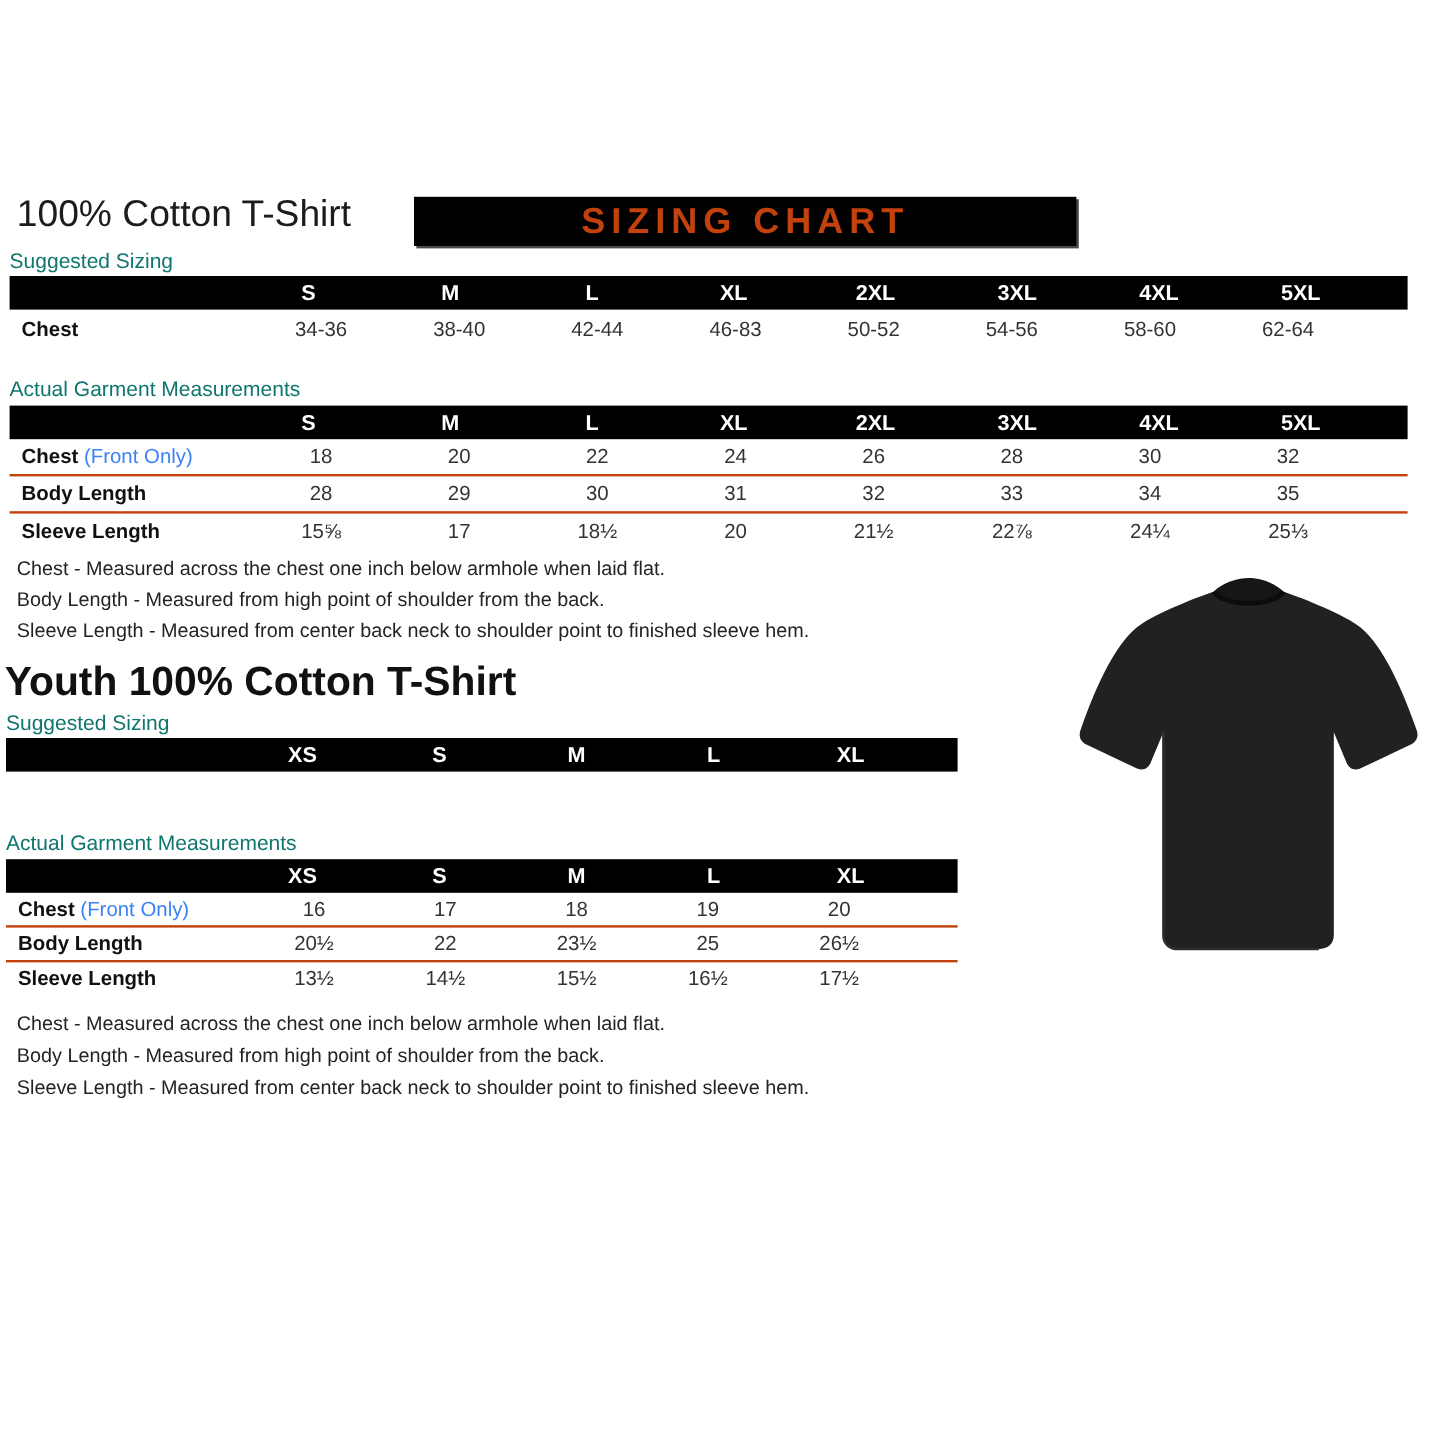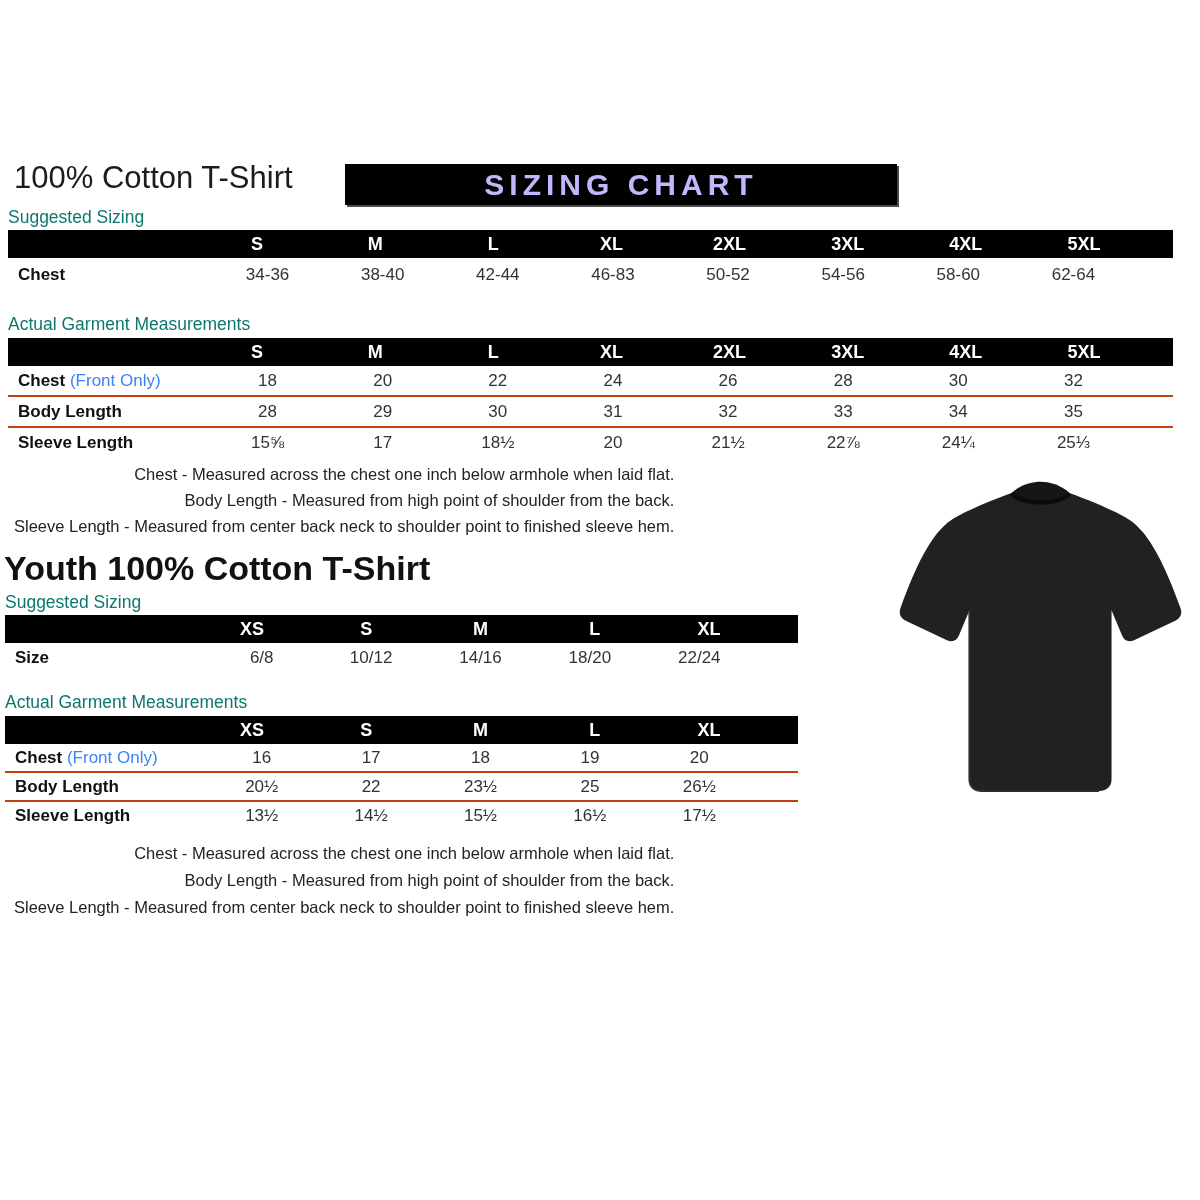--- a/index.html
+++ b/index.html
@@ -4,25 +4,25 @@
 <style>
   html,body{margin:0;padding:0;background:#fff;}
   .page{
     position:relative;width:1200px;height:1200px;background:#fff;overflow:hidden;
     font-family:"Liberation Sans",sans-serif;color:#222;
   }
   .abs{position:absolute;}
   .h1{font-size:31px;font-weight:400;color:#1c1c1c;white-space:nowrap;}
   .h2{font-size:34px;font-weight:700;color:#111;white-space:nowrap;}
   .banner{
-    background:#000;color:#c4b5fd;display:flex;align-items:center;justify-content:center;
+    background:#000;color:#c2410c;display:flex;align-items:center;justify-content:center;
     font-weight:700;font-size:30px;letter-spacing:5px;box-shadow:2px 2px 0 #4a4a4a;
   }
   .sec-label{font-size:17.5px;color:#0f766e;white-space:nowrap;}
-  .notes div{font-size:16.5px;color:#232323;white-space:nowrap;text-align:right;}
+  .notes div{font-size:16.5px;color:#232323;white-space:nowrap;}
   .notes.a div{line-height:26px;}
   .notes.y div{line-height:27px;}
 
   .t-hdr,.t-row{display:grid;align-items:center;}
   .t-hdr{background:#000;color:#fff;font-weight:700;font-size:18px;height:28px;}
   .t-row{font-size:17px;color:#333;gap:24px;}
   .tbl-a1 .t-row{height:33px;}
   .tbl-a2 .t-row{height:29px;}
   .tbl-y1 .t-row{height:29px;}
   .tbl-y2 .t-row{height:27px;}
@@ -138,29 +138,20 @@
   <div class="abs tbl-y1" style="left:5px;top:615px;width:793px;">
       <div class="t-hdr" style="grid-template-columns: 190px repeat(5, 1fr) 32px;">
         <div class="t-cell t-label"></div>
         <div class="t-cell">XS</div>
         <div class="t-cell">S</div>
         <div class="t-cell">M</div>
         <div class="t-cell">L</div>
         <div class="t-cell">XL</div>
         <div class="t-cell"></div>
       </div>
-      <div class="t-row" style="grid-template-columns: 190px repeat(5, 1fr) 32px;">
-        <div class="t-cell t-label"><b>Size</b></div>
-        <div class="t-cell">6/8</div>
-        <div class="t-cell">10/12</div>
-        <div class="t-cell">14/16</div>
-        <div class="t-cell">18/20</div>
-        <div class="t-cell">22/24</div>
-        <div class="t-cell"></div>
-      </div>
     </div>
 
   <div class="abs sec-label" style="left:5px;top:692px;">Actual Garment Measurements</div>
 
   <div class="abs tbl-y2" style="left:5px;top:716px;width:793px;">
       <div class="t-hdr" style="grid-template-columns: 190px repeat(5, 1fr) 32px;">
         <div class="t-cell t-label"></div>
         <div class="t-cell">XS</div>
         <div class="t-cell">S</div>
         <div class="t-cell">M</div>

